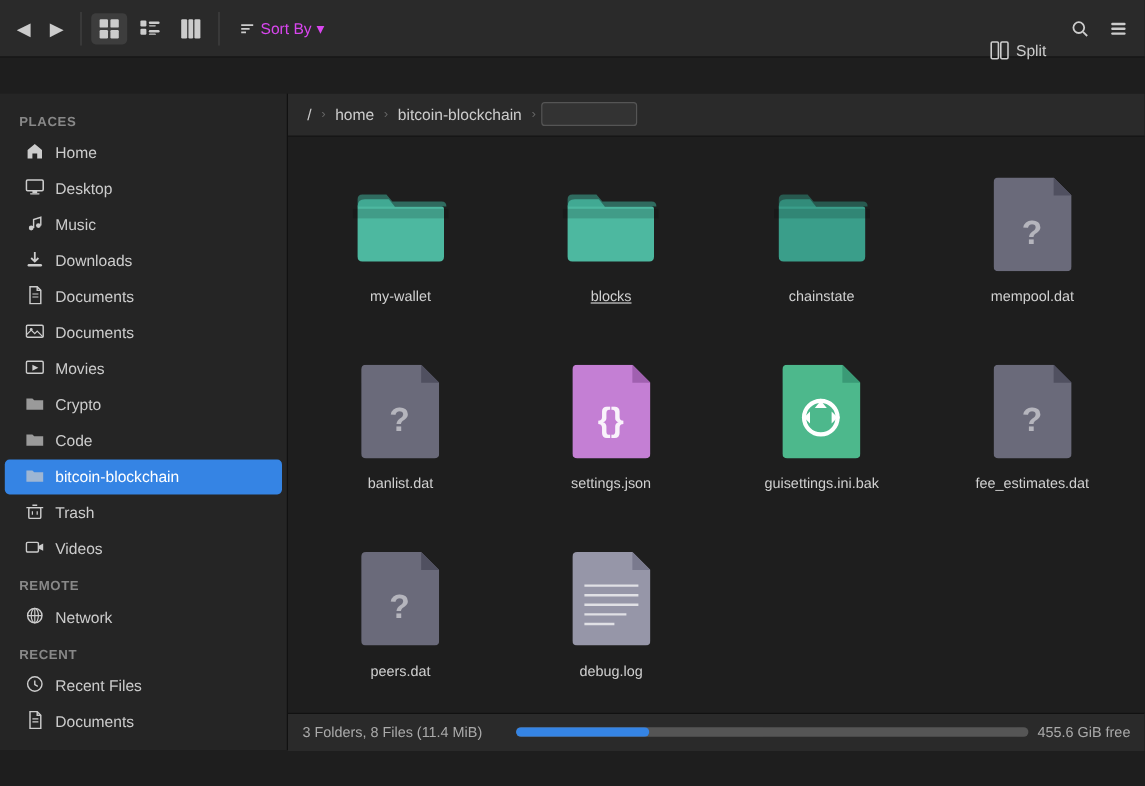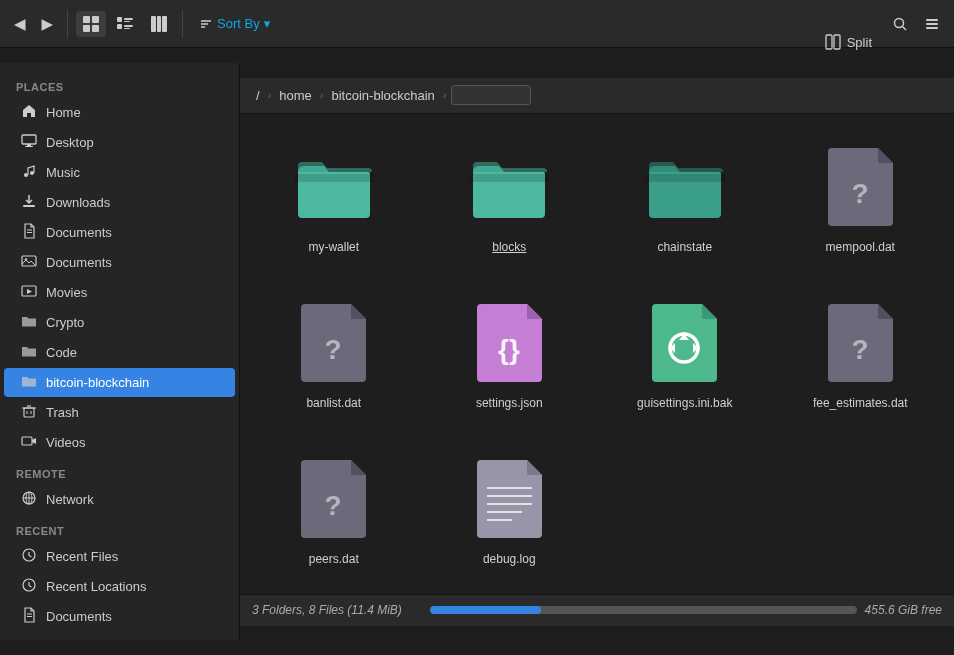--- a/index.html
+++ b/index.html
@@ -36,21 +36,21 @@
       display: flex;
       align-items: center;
       justify-content: center;
       font-size: 15px;
     }
     .toolbar-btn.active { background: #3d3d3d; }
     .toolbar-sep { width: 1px; background: #444; height: 28px; margin: 0 4px; }
     .sort-btn {
       background: none;
       border: none;
-      color: #0ea5e9;
+      color: #d946ef;
       cursor: pointer;
       display: flex;
       align-items: center;
       gap: 4px;
       padding: 4px 8px;
       border-radius: 4px;
       font-size: 13px;
     }
     .spacer { flex: 1; }
     .split-btn {
@@ -185,21 +185,20 @@
     
     .status-bar {
       background: #2a2a2a;
       border-top: 1px solid #111;
       height: 32px;
       display: flex;
       align-items: center;
       padding: 0 12px;
       gap: 28px;
       flex-shrink: 0;
-      font-style: italic;
     }
     .status-text { font-size: 12px; color: #aaa; }
     .storage-bar-container {
       flex: 1;
       display: flex;
       align-items: center;
       gap: 8px;
     }
     .storage-bar {
       flex: 1;
@@ -394,27 +393,20 @@
 
     <div class="sidebar-section-label">Recent</div>
     <div id="sidebar-recent">
         <div class="sidebar-item">
           <span class="icon"><svg width="16" height="16" viewBox="0 0 16 16">
               <circle cx="8" cy="8" r="6" fill="none" stroke="#ccc" stroke-width="1.2"></circle>
               <path d="M8 5v3.5l2.5 1.5" stroke="#ccc" stroke-width="1.2" fill="none"></path>
             </svg></span>
           <span class="label">Recent Files</span>
         </div>
-        <div class="sidebar-item">
-          <span class="icon"><svg width="16" height="16" viewBox="0 0 16 16">
-              <circle cx="8" cy="8" r="6" fill="none" stroke="#ccc" stroke-width="1.2"></circle>
-              <path d="M8 5v3.5l2.5 1.5" stroke="#ccc" stroke-width="1.2" fill="none"></path>
-            </svg></span>
-          <span class="label">Recent Locations</span>
-        </div>
       </div>
 
     <div id="sidebar-search">
         <div class="sidebar-item">
           <span class="icon"><svg width="16" height="16" viewBox="0 0 16 16">
               <path d="M4 1h6l3 3v11H4z" fill="none" stroke="#ccc" stroke-width="1.2"></path>
               <path d="M10 1v3h3" fill="none" stroke="#ccc" stroke-width="1.2"></path>
               <line x1="6" y1="7" x2="11" y2="7" stroke="#ccc" stroke-width="1"></line>
               <line x1="6" y1="9.5" x2="11" y2="9.5" stroke="#ccc" stroke-width="1"></line>
             </svg></span>

